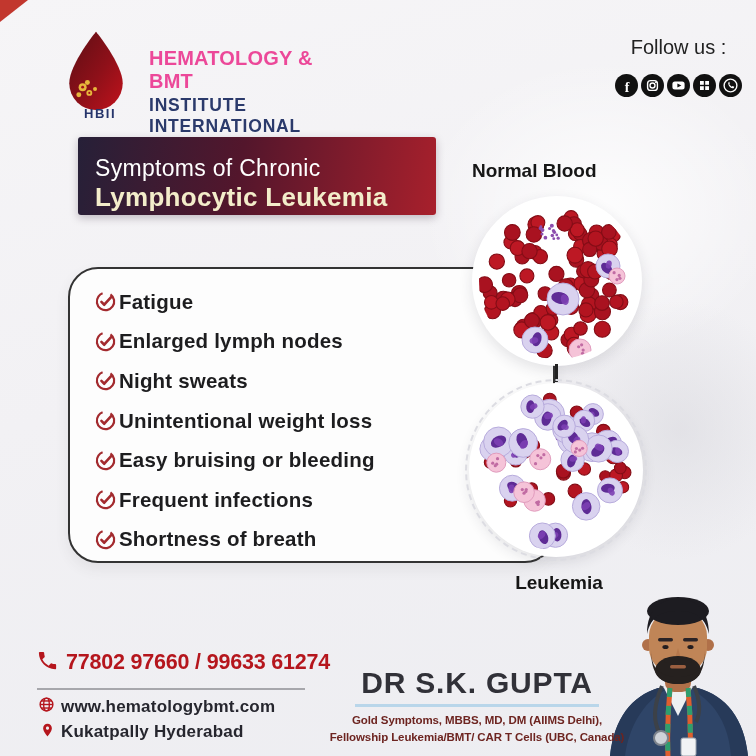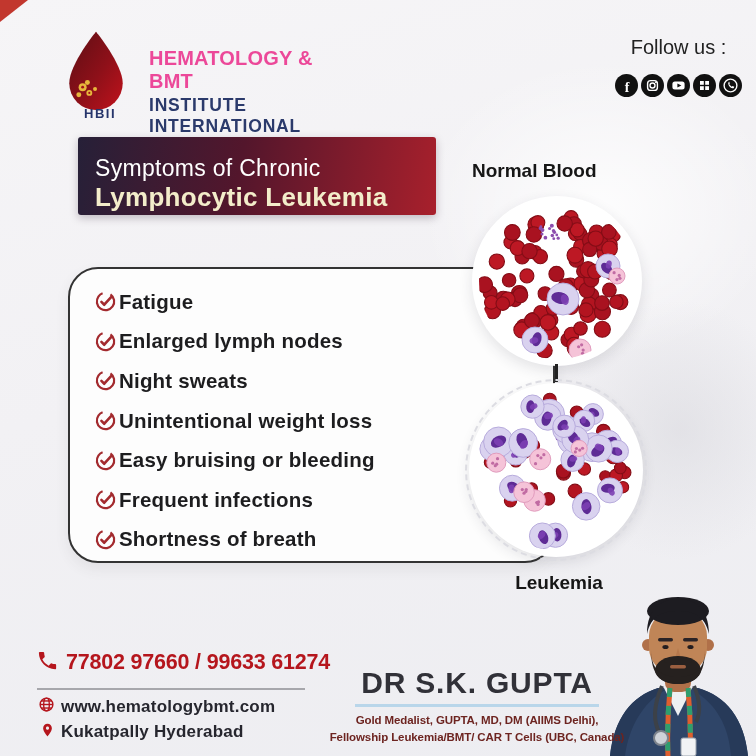--- a/index.html
+++ b/index.html
@@ -510,21 +510,21 @@
     <svg width="15" height="18" viewBox="0 0 24 24">
         <path fill="#b5161d" d="M12 2C8.1 2 5 5.1 5 9c0 5.2 7 13 7 13s7-7.8 7-13c0-3.9-3.1-7-7-7zm0 9.5c-1.4 0-2.5-1.1-2.5-2.5S10.6 6.5 12 6.5s2.5 1.1 2.5 2.5-1.1 2.5-2.5 2.5z"></path>
       </svg>
   </span>
   <span class="info-text">Kukatpally Hyderabad</span>
 </div>
 
 <div id="doctor-block">
   <div id="doctor-name">DR S.K. GUPTA</div>
   <div id="doctor-underline"></div>
-  <div class="doctor-cred">Gold Medalist, GUPTA, MD, DM (AIIMS Delhi),</div>
+  <div class="doctor-cred">Gold Symptoms, MBBS, MD, DM (AIIMS Delhi),</div>
   <div class="doctor-cred">Fellowship Leukemia/BMT/ CAR T Cells (UBC, Canada)</div>
 </div>
 
 <svg id="doctor-photo" viewBox="0 0 152 168">
   <path d="M8 168 C12 130 30 108 56 100 L96 100 C124 108 142 130 146 168 Z" fill="#2f4568"></path>
   <path d="M8 168 C12 130 30 108 56 100 L63 102 C42 114 27 138 23 168 Z" fill="#273a59"></path>
   <path d="M129 168 C127 138 114 116 92 103 L96 100 C124 108 142 130 146 168 Z" fill="#273a59"></path>
   <path d="M62 100 L76 128 L90 100 Z" fill="#eef0f2"></path>
   <rect x="63" y="78" width="26" height="26" rx="9" fill="#b07049"></rect>
   <circle cx="46" cy="57" r="6" fill="#b07049"></circle>

